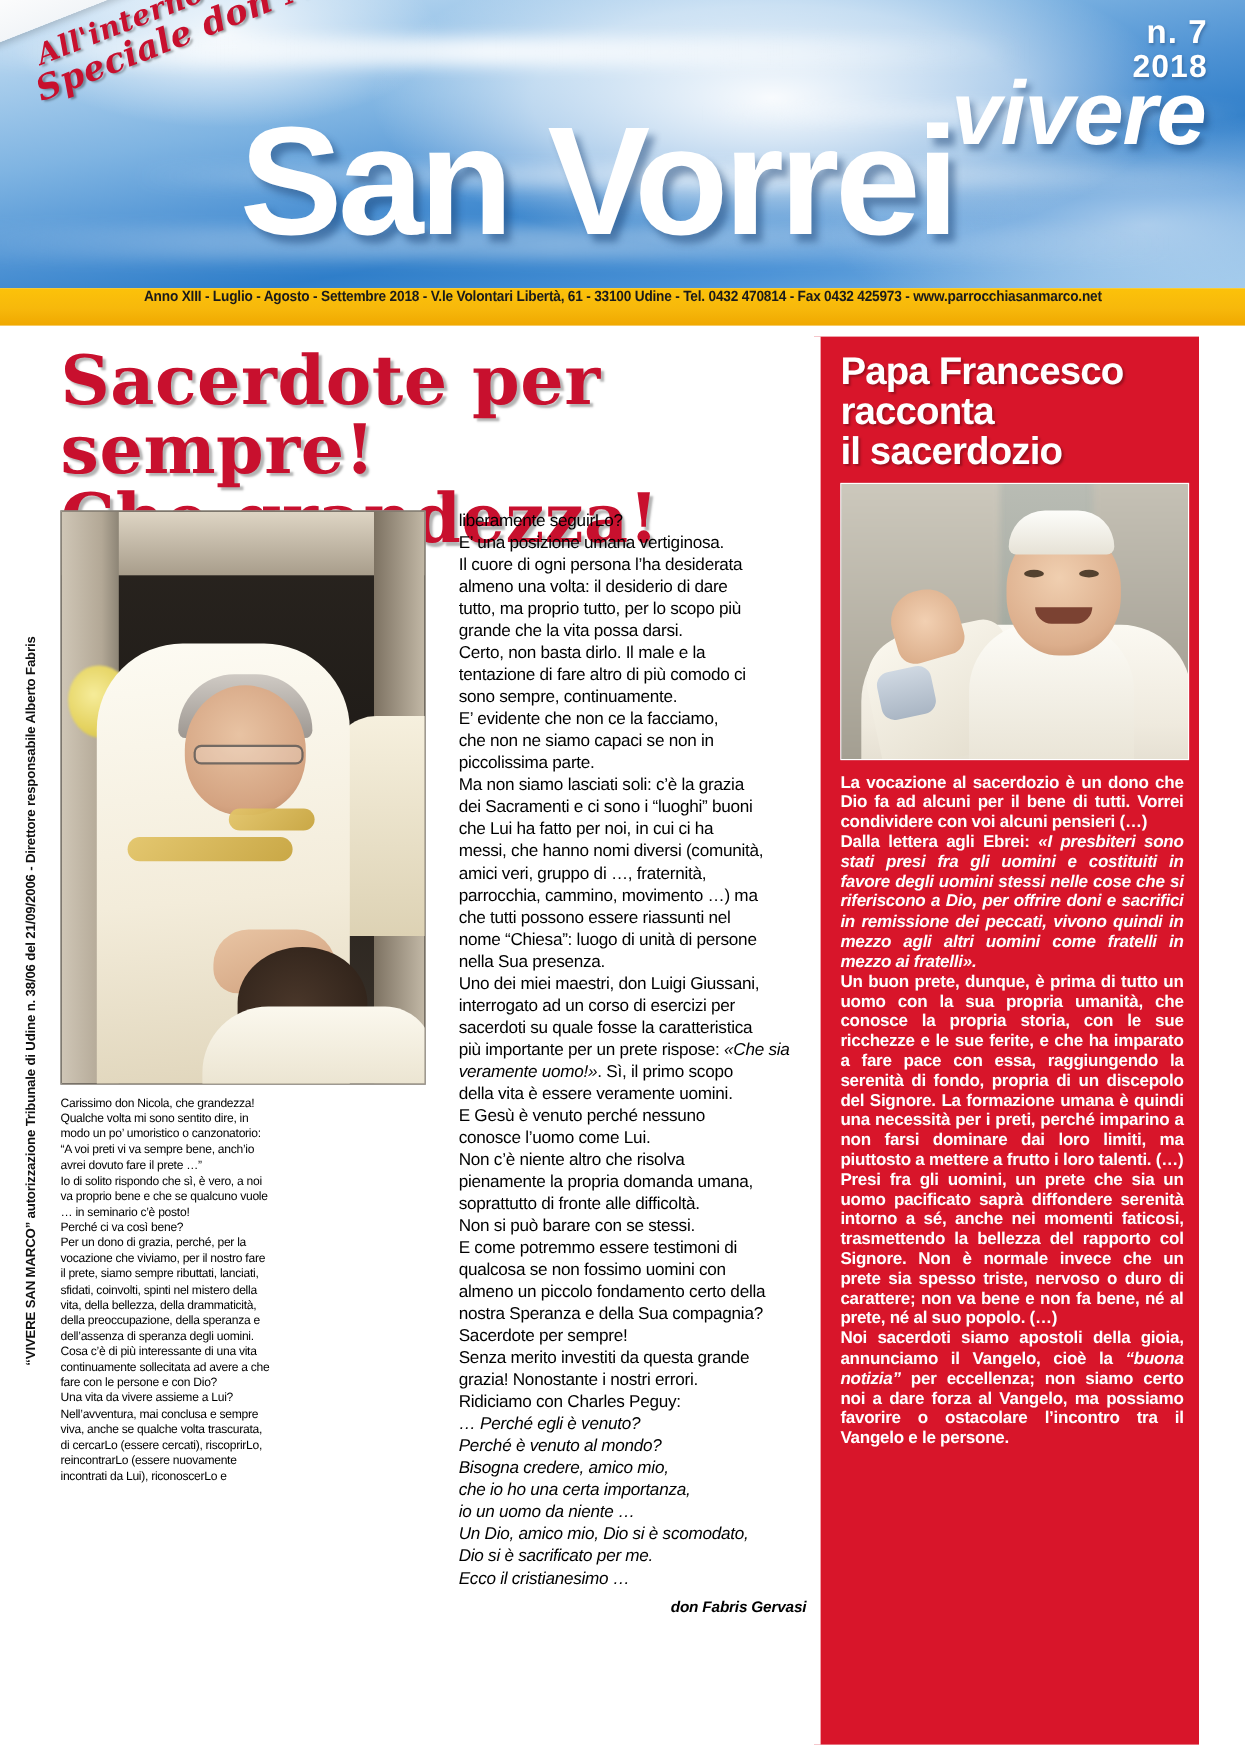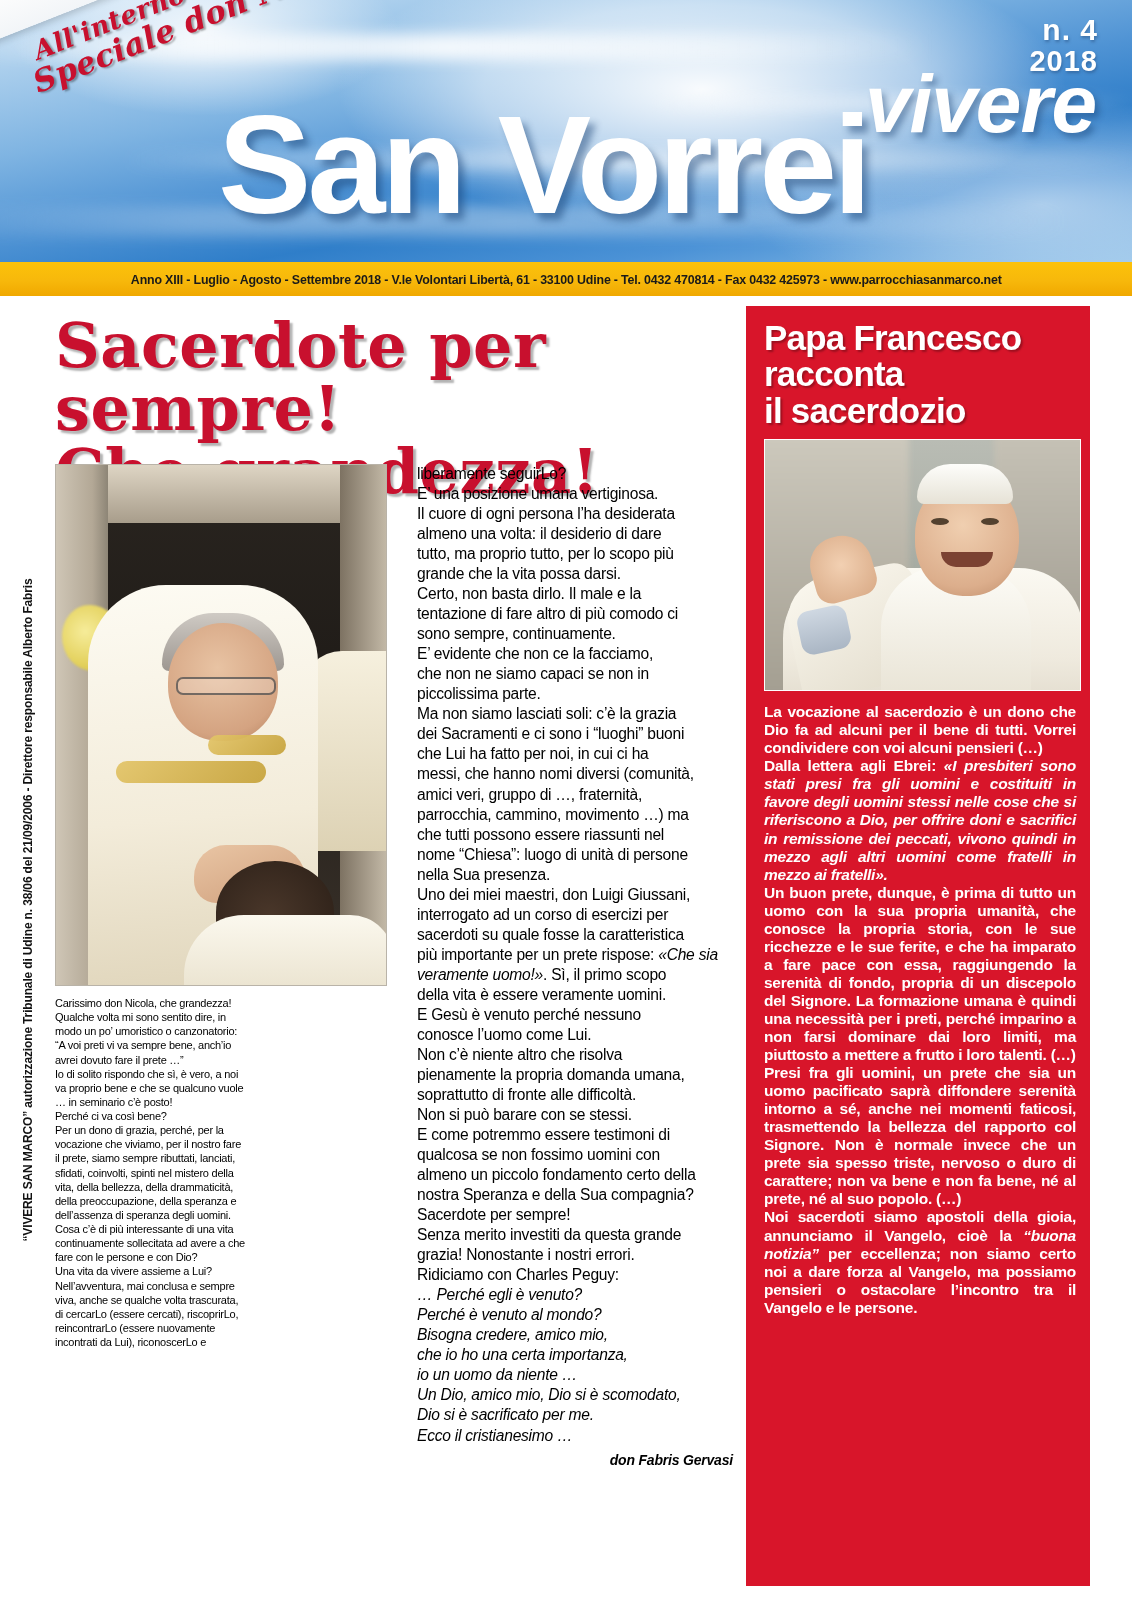--- a/index.html
+++ b/index.html
@@ -67,21 +67,21 @@
     position:absolute;left:218px;top:108px;
     font-size:140px;font-weight:bold;color:#ffffff;
     letter-spacing:-4px;line-height:.82;white-space:nowrap;
     text-shadow:6px 7px 7px rgba(20,60,110,.45);
   }
 
   
   .infobar{
     position:absolute;left:0;top:262px;width:1132px;height:34px;
     background:linear-gradient(180deg,#fcc20a 0%,#f7b80b 55%,#f0a800 100%);
-    display:flex;align-items:center;justify-content:center;
+    display:flex;justify-content:center;
   }
   .infobar span{
     font-size:13.5px;font-weight:bold;color:#1a1a1a;
     letter-spacing:-.2px;transform:scaleX(.92);white-space:nowrap;
   }
 
   
   .sidebar-vert{
     position:absolute;left:12px;top:460px;width:32px;height:900px;
   }
@@ -237,21 +237,21 @@
   <div class="cloudband cb2"></div>
   <div class="cloudband cb3"></div>
 
   <div class="ribbon"></div>
   <div class="ribbon-text">
     <div class="ribbon-l1">All'interno</div>
     <div class="ribbon-l2">Speciale don Nicola Zignin</div>
   </div>
 
   <div class="issue-no">
-    <div>n.  4</div>
+    <div>n.  7</div>
     <div class="yr">2018</div>
   </div>
 
   <div class="vivere">vivere</div>
   <div class="sanmarco">San Vorrei</div>
 </div>
 
 <div class="infobar">
   <span>Anno XIII - Luglio - Agosto - Settembre 2018 - V.le Volontari Libertà, 61 - 33100 Udine - Tel. 0432 470814 -  Fax 0432 425973 - www.parrocchiasanmarco.net</span>
 </div>
@@ -392,17 +392,17 @@
       <div class="pope-head"></div>
       <div class="pope-zuc"></div>
       <div class="pope-eye1"></div>
       <div class="pope-eye2"></div>
       <div class="pope-smile"></div>
     </div>
 
     <div class="red-text"><span>La vocazione al sacerdozio è un dono che Dio fa ad alcuni per il bene di tutti. Vorrei condividere con voi alcuni pensieri (…)
 Dalla lettera agli Ebrei: </span><i>«I presbiteri sono stati presi fra gli uomini e costituiti in favore degli uomini stessi nelle cose che si riferiscono a Dio, per offrire doni e sacrifici in remissione dei peccati, vivono quindi in mezzo agli altri uomini come fratelli in mezzo ai fratelli».</i><br><span>Un buon prete, dunque, è prima di tutto un uomo con la sua propria umanità, che conosce la propria storia, con le sue ricchezze e le sue ferite, e che ha imparato a fare pace con essa, raggiungendo la serenità di fondo, propria di un discepolo del Signore. La formazione umana è quindi una necessità per i preti, perché imparino a non farsi dominare dai loro limiti, ma piuttosto a mettere a frutto i loro talenti. (…)
 Presi fra gli uomini, un prete che sia un uomo pacificato saprà diffondere serenità intorno a sé, anche nei momenti faticosi, trasmettendo la bellezza del rapporto col Signore. Non è normale invece che un prete sia spesso triste, nervoso o duro di carattere; non va bene e non fa bene, né al prete, né al suo popolo. (…)
-Noi sacerdoti siamo apostoli della gioia, annunciamo il Vangelo, cioè la </span><i>“buona notizia”</i><span> per eccellenza; non siamo certo noi a dare forza al Vangelo, ma possiamo pensieri o ostacolare l’incontro tra il Vangelo e le persone.</span></div>
+Noi sacerdoti siamo apostoli della gioia, annunciamo il Vangelo, cioè la </span><i>“buona notizia”</i><span> per eccellenza; non siamo certo noi a dare forza al Vangelo, ma possiamo favorire o ostacolare l’incontro tra il Vangelo e le persone.</span></div>
 
   </div>
 
 </div>
 
 </body></html>

